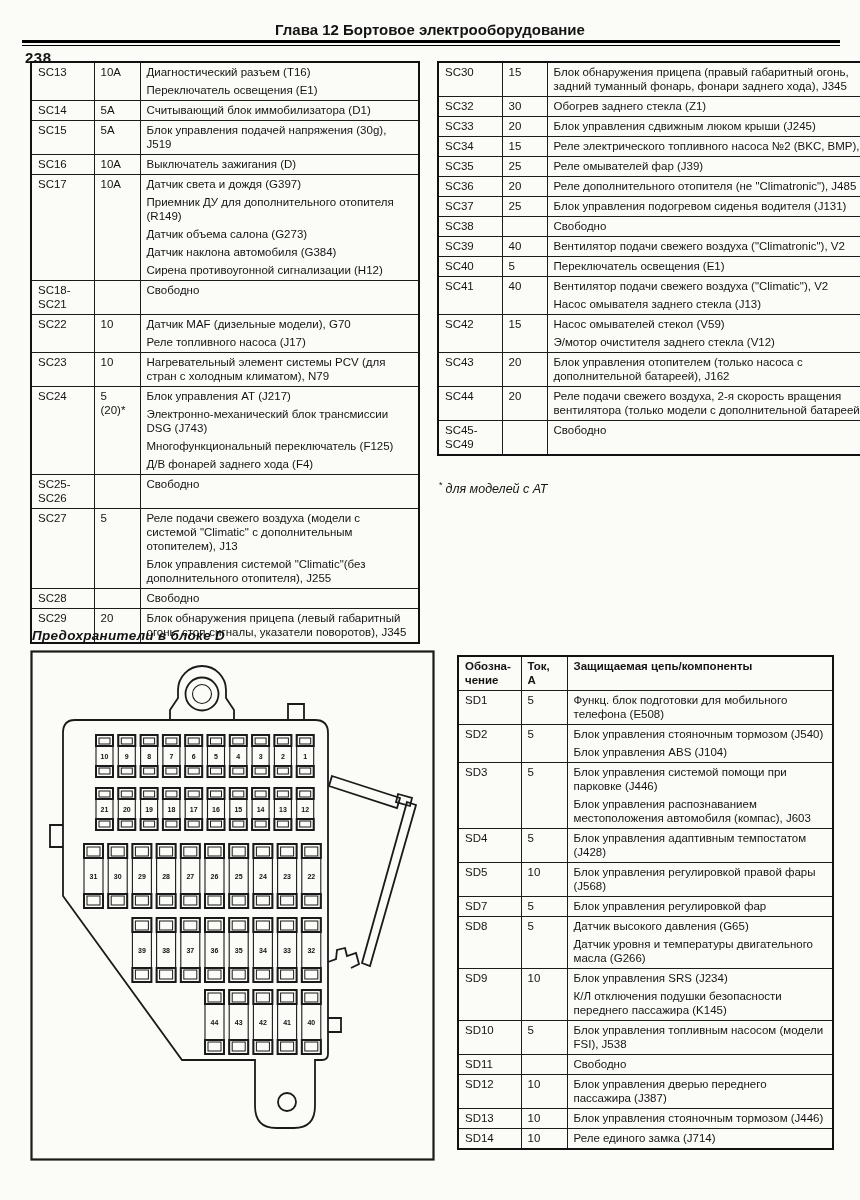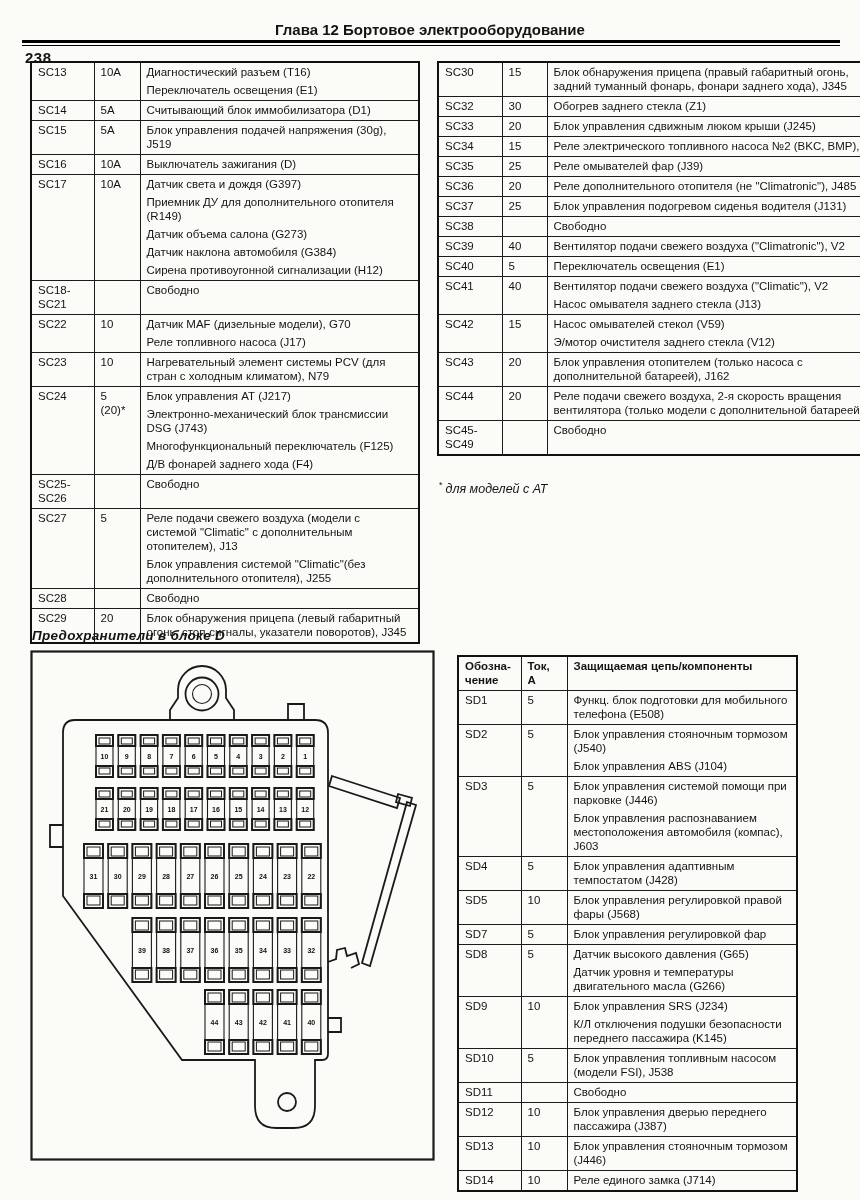--- a/index.html
+++ b/index.html
@@ -6,21 +6,21 @@
   .page{position:relative;width:860px;height:1200px;background:#fbfbf8;overflow:hidden;
         font-family:"Liberation Sans",sans-serif;color:#141414;}
   
   .pagenum{position:absolute;left:25px;top:21px;font-size:15px;font-weight:bold;letter-spacing:.5px;margin-top:28px;}
   .chapter{position:absolute;left:0;right:0;top:21px;text-align:center;font-size:15px;font-weight:bold;}
   .rule-thick{position:absolute;left:22px;right:20px;top:40px;height:2.5px;background:#000;}
   .rule-thin{position:absolute;left:22px;right:20px;top:45px;height:1px;background:#000;}
   
   .tbl-wrap-left{position:absolute;left:30px;top:61px;width:390px;}
   .tbl-wrap-right{position:absolute;left:437px;top:61px;width:460px;}
-  .tbl-wrap-sd{position:absolute;left:457px;top:655px;width:341px;}
+  .tbl-wrap-sd{position:absolute;left:457px;top:655px;width:377px;}
   table.fuse-table{border-collapse:collapse;width:100%;table-layout:fixed;border:2.4px solid #111;}
   table.fuse-table td{border:1.5px solid #1c1c1c;padding:2px 6px 3px;font-size:11.5px;
         line-height:14px;vertical-align:top;overflow:hidden;}
   .id-cell{white-space:pre-line;}
   .desc-cell .para + .para{margin-top:4px;}
   .hdr-cell{font-weight:bold;white-space:pre-line;}
   .footnote{margin-top:24px;font-style:italic;font-size:12.5px;padding-left:2px;}
   .footnote .fn-mark{vertical-align:super;font-size:9px;font-style:normal;margin-right:3px;}
   
   .diagram-caption{position:absolute;left:32px;top:628px;font-style:italic;font-weight:bold;

